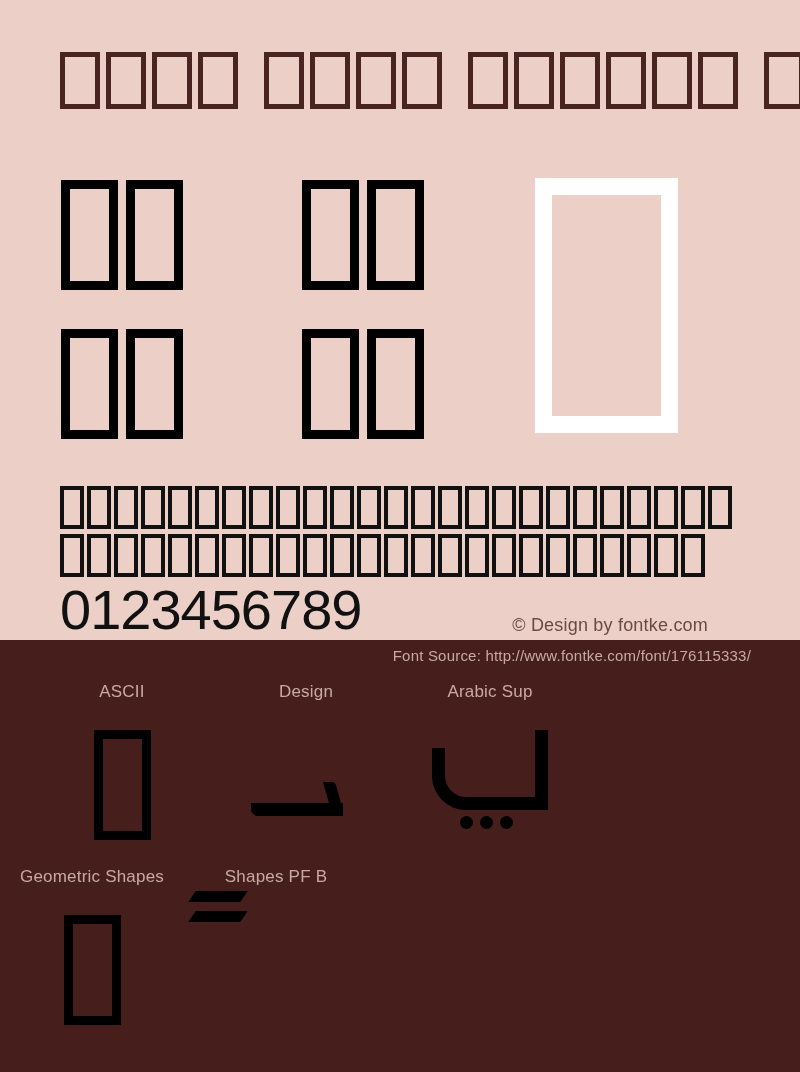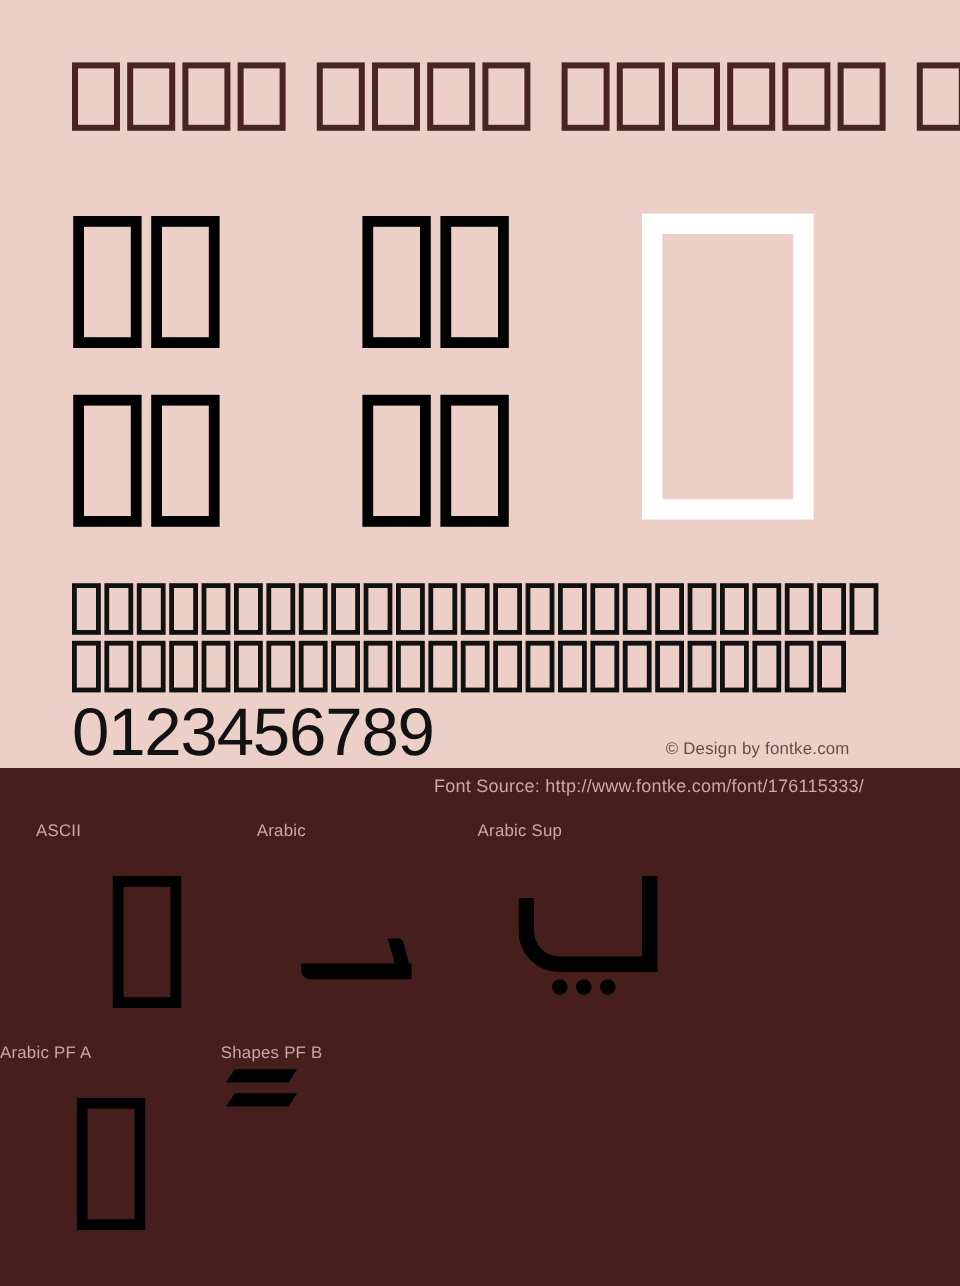--- a/index.html
+++ b/index.html
@@ -110,39 +110,39 @@
     letter-spacing: -1px;
     white-space: nowrap;
     margin-top: 2px;
   }
 
   
   #design-credit {
     position: absolute;
     right: 92px;
     top: 615px;
-    font-size: 14px;
+    font-size: 18px;
     color: #6b4a44;
     white-space: nowrap;
     letter-spacing: 0.2px;
   }
 
   
   #specimen-dark {
     position: absolute;
     left: 0;
     top: 640px;
     width: 800px;
     height: 432px;
     background: #461f1c;
   }
 
   #font-source {
     position: absolute;
-    right: 80px;
+    right: 49px;
     top: 7px;
     font-size: 15px;
     color: #c9aaa3;
     white-space: nowrap;
     letter-spacing: 0.2px;
   }
 
   
   #block-grid {
     position: absolute;
@@ -153,22 +153,22 @@
   .block-row {
     display: flex;
     width: 800px;
   }
   .block-cell {
     width: 184px;
     position: relative;
   }
   .block-cell.col0 { margin-left: 30px; }
   .block-label {
-    text-align: left;
-    font-size: 14px;
+    text-align: center;
+    font-size: 17px;
     color: #c9aaa3;
     letter-spacing: 0.2px;
     height: 20px;
     line-height: 20px;
     white-space: nowrap;
   }
   .block-sample {
     height: 165px;
     display: flex;
     align-items: center;
@@ -386,21 +386,21 @@
   <div id="block-grid">
 
     <div class="block-row">
       <div class="block-cell col0">
         <div class="block-label">ASCII</div>
         <div class="block-sample">
           <span class="tofu-block"></span>
         </div>
       </div>
       <div class="block-cell">
-        <div class="block-label">Arabic</div>
+        <div class="block-label">Design</div>
         <div class="block-sample">
           <span class="glyph-arabic-baseline">
             <i class="bar"></i>
               <i class="hook"></i>
           </span>
         </div>
       </div>
       <div class="block-cell">
         <div class="block-label">Arabic Sup</div>
         <div class="block-sample">
@@ -412,21 +412,21 @@
                 <i></i>
                 <i></i>
               </span>
           </span>
         </div>
       </div>
     </div>
 
     <div class="block-row">
       <div class="block-cell">
-        <div class="block-label">Arabic PF A</div>
+        <div class="block-label">Geometric Shapes</div>
         <div class="block-sample">
           <span class="tofu-block"></span>
         </div>
       </div>
       <div class="block-cell">
         <div class="block-label">Shapes PF B</div>
         <div class="block-sample">
           <span class="glyph-double-slash">
             <span class="s1"></span>
               <span class="s2"></span>

